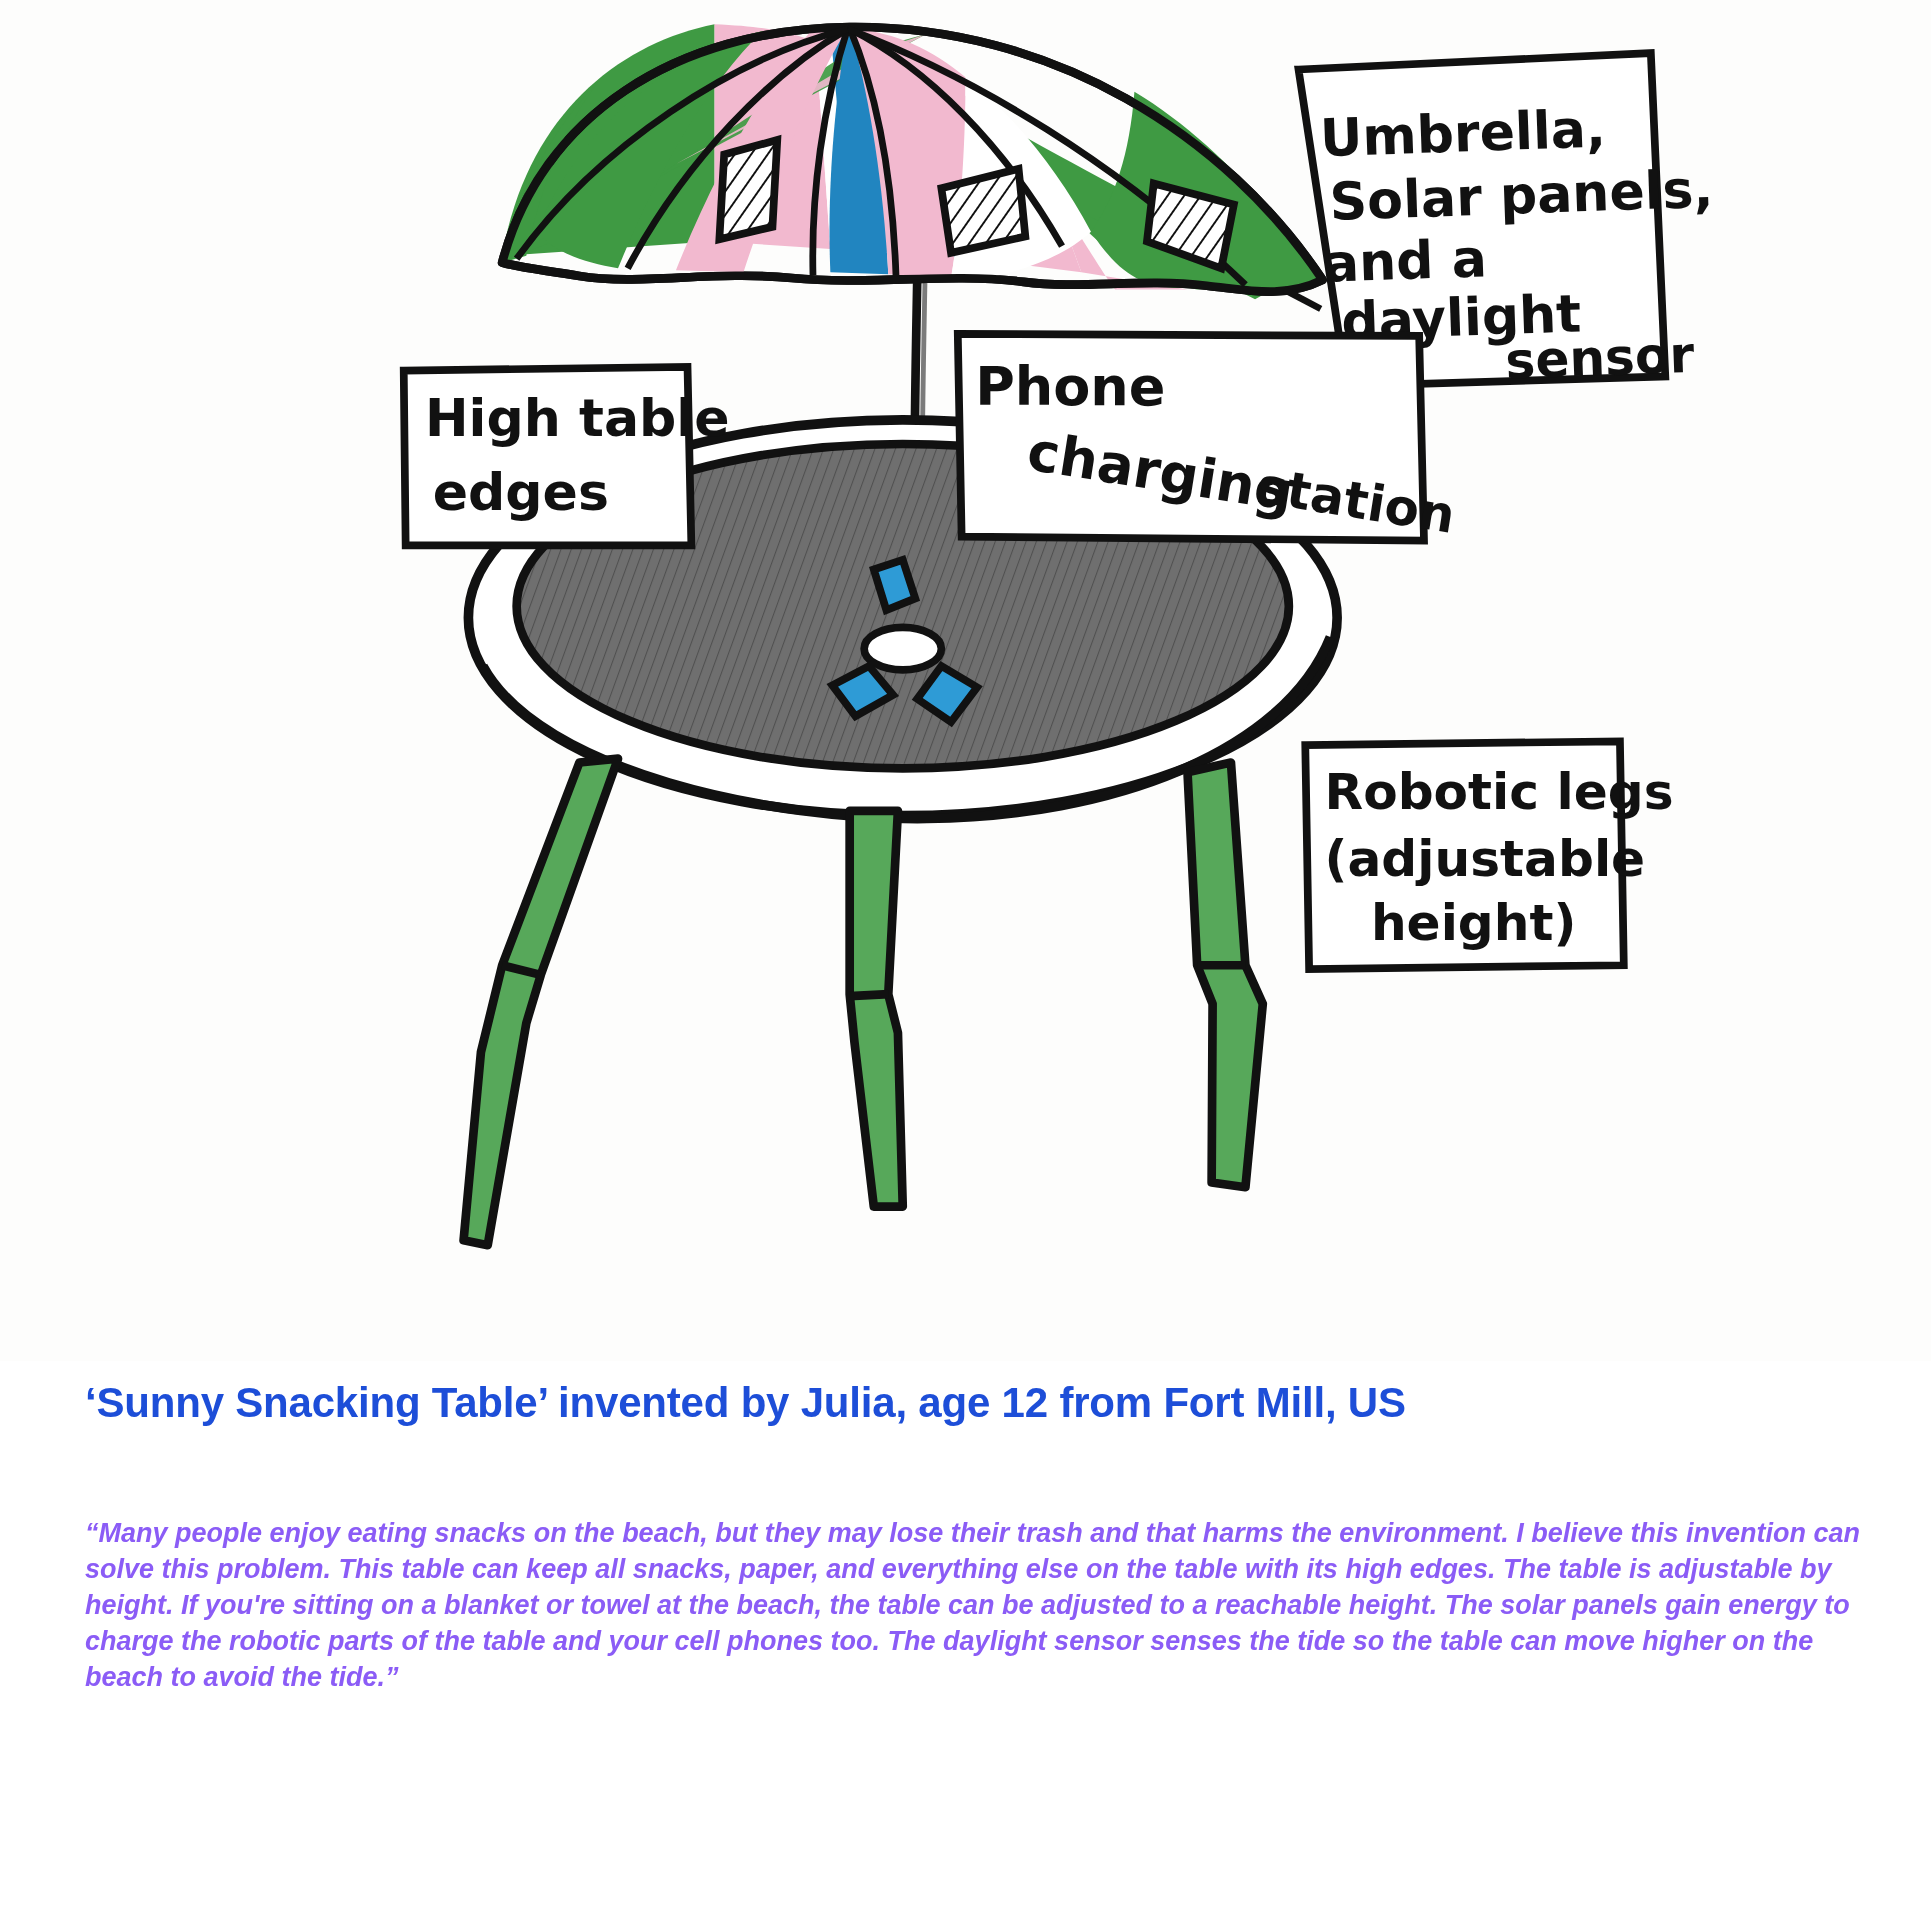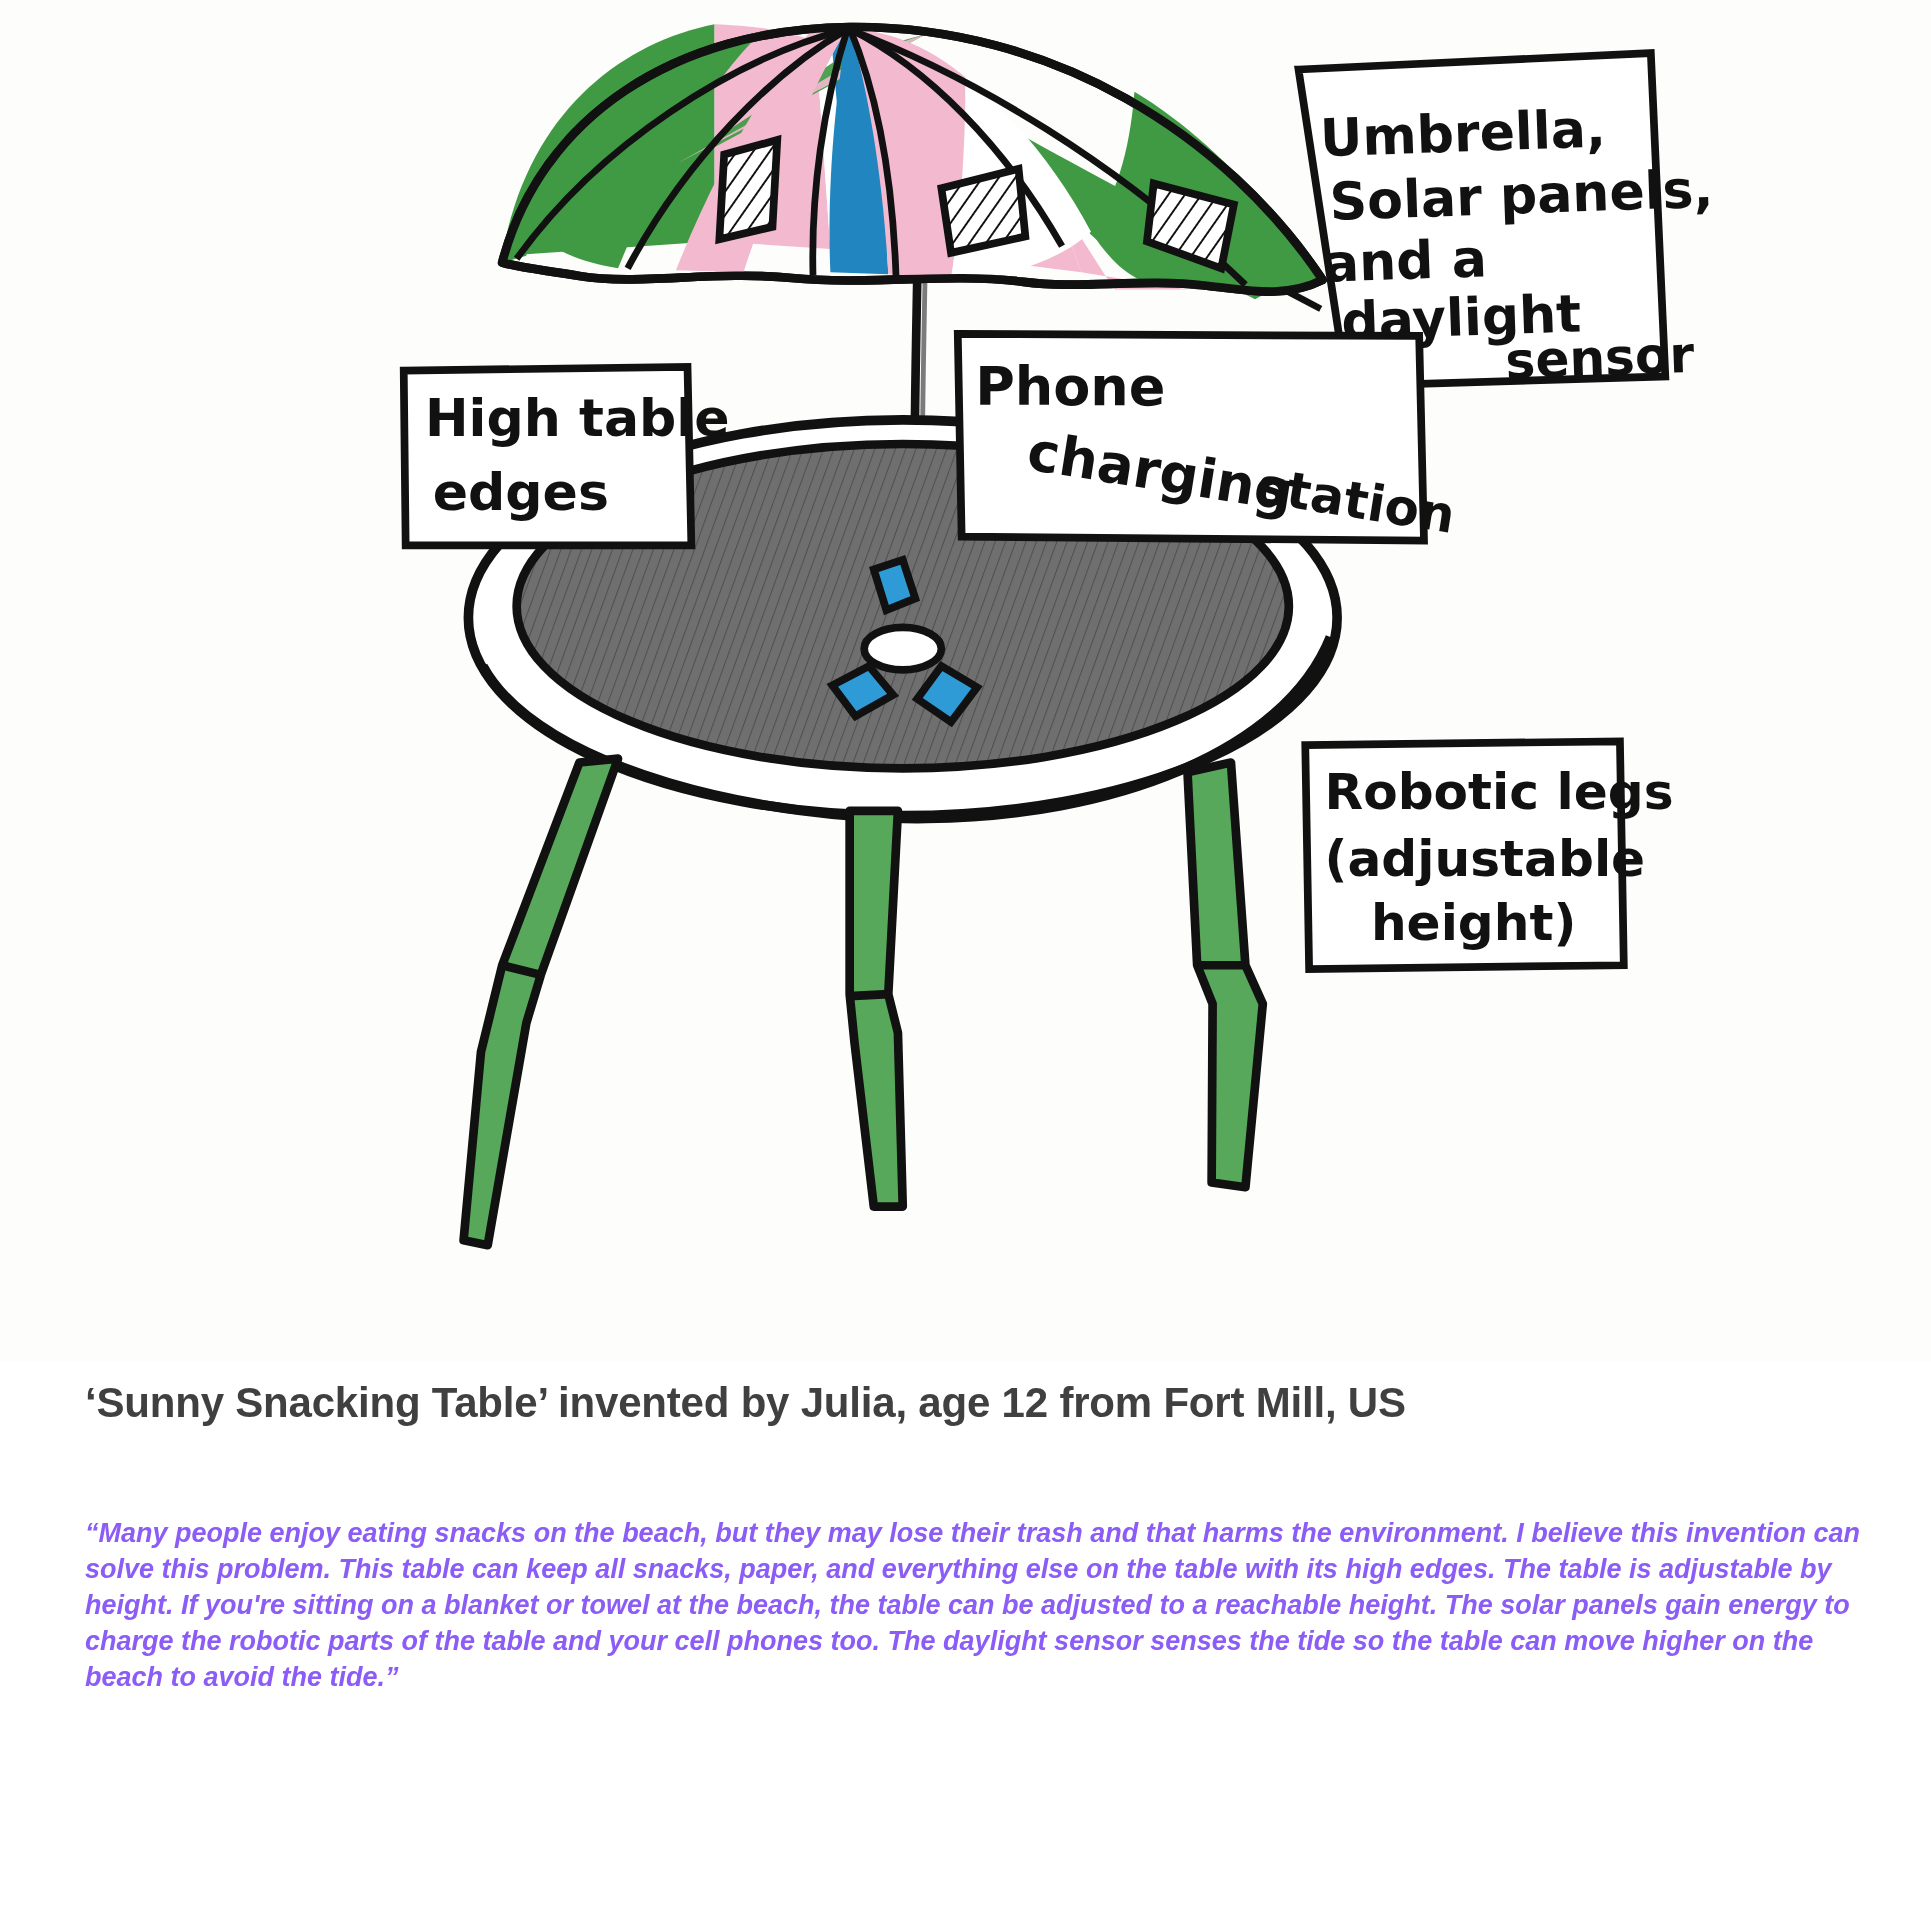--- a/index.html
+++ b/index.html
@@ -45,21 +45,21 @@
 
   
   .caption {
     position: absolute;
     left: 85px;
     top: 1379px;
     width: 1767px;
     font-size: 42px;
     font-weight: bold;
     letter-spacing: -0.2px;
-    color: #404040;
+    color: #1d4ed8;
     font-family: "Liberation Sans", sans-serif;
   }
 
   
   .quote {
     position: absolute;
     left: 85px;
     top: 1516px;
     width: 1777px;
     font-size: 27px;

